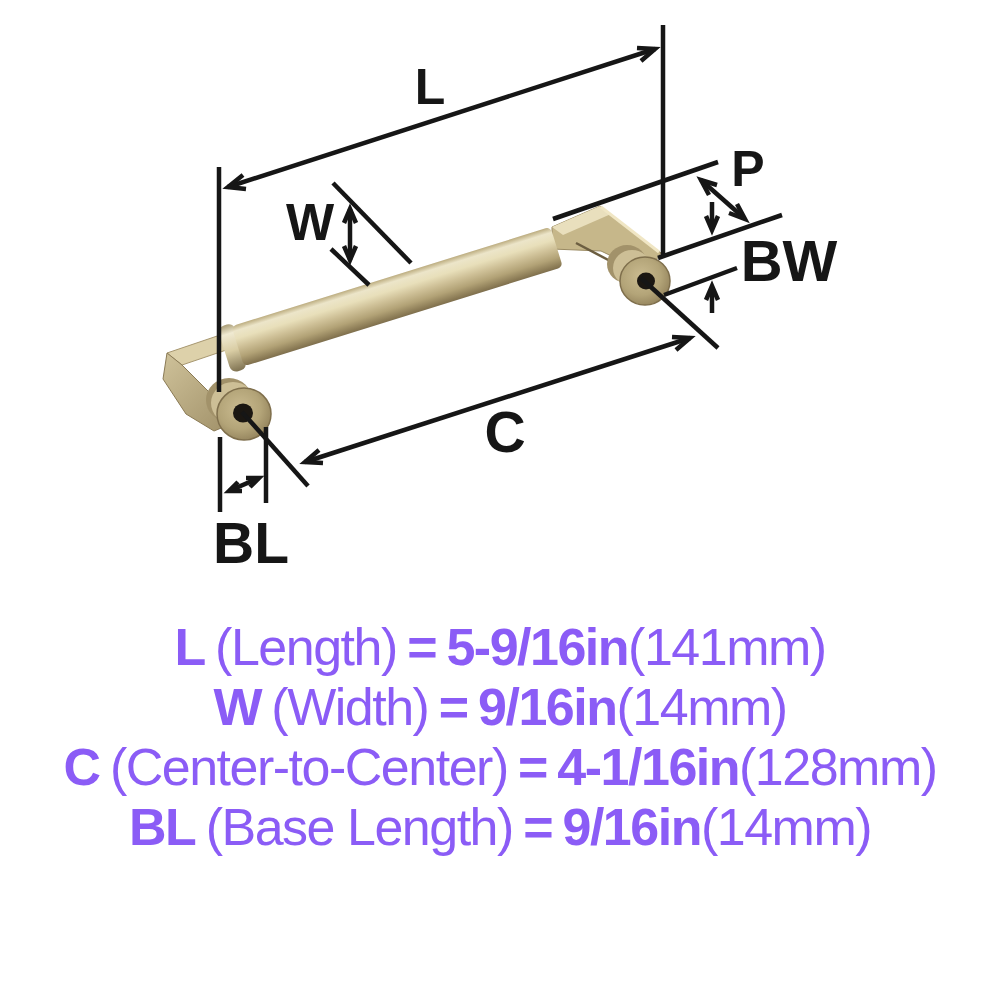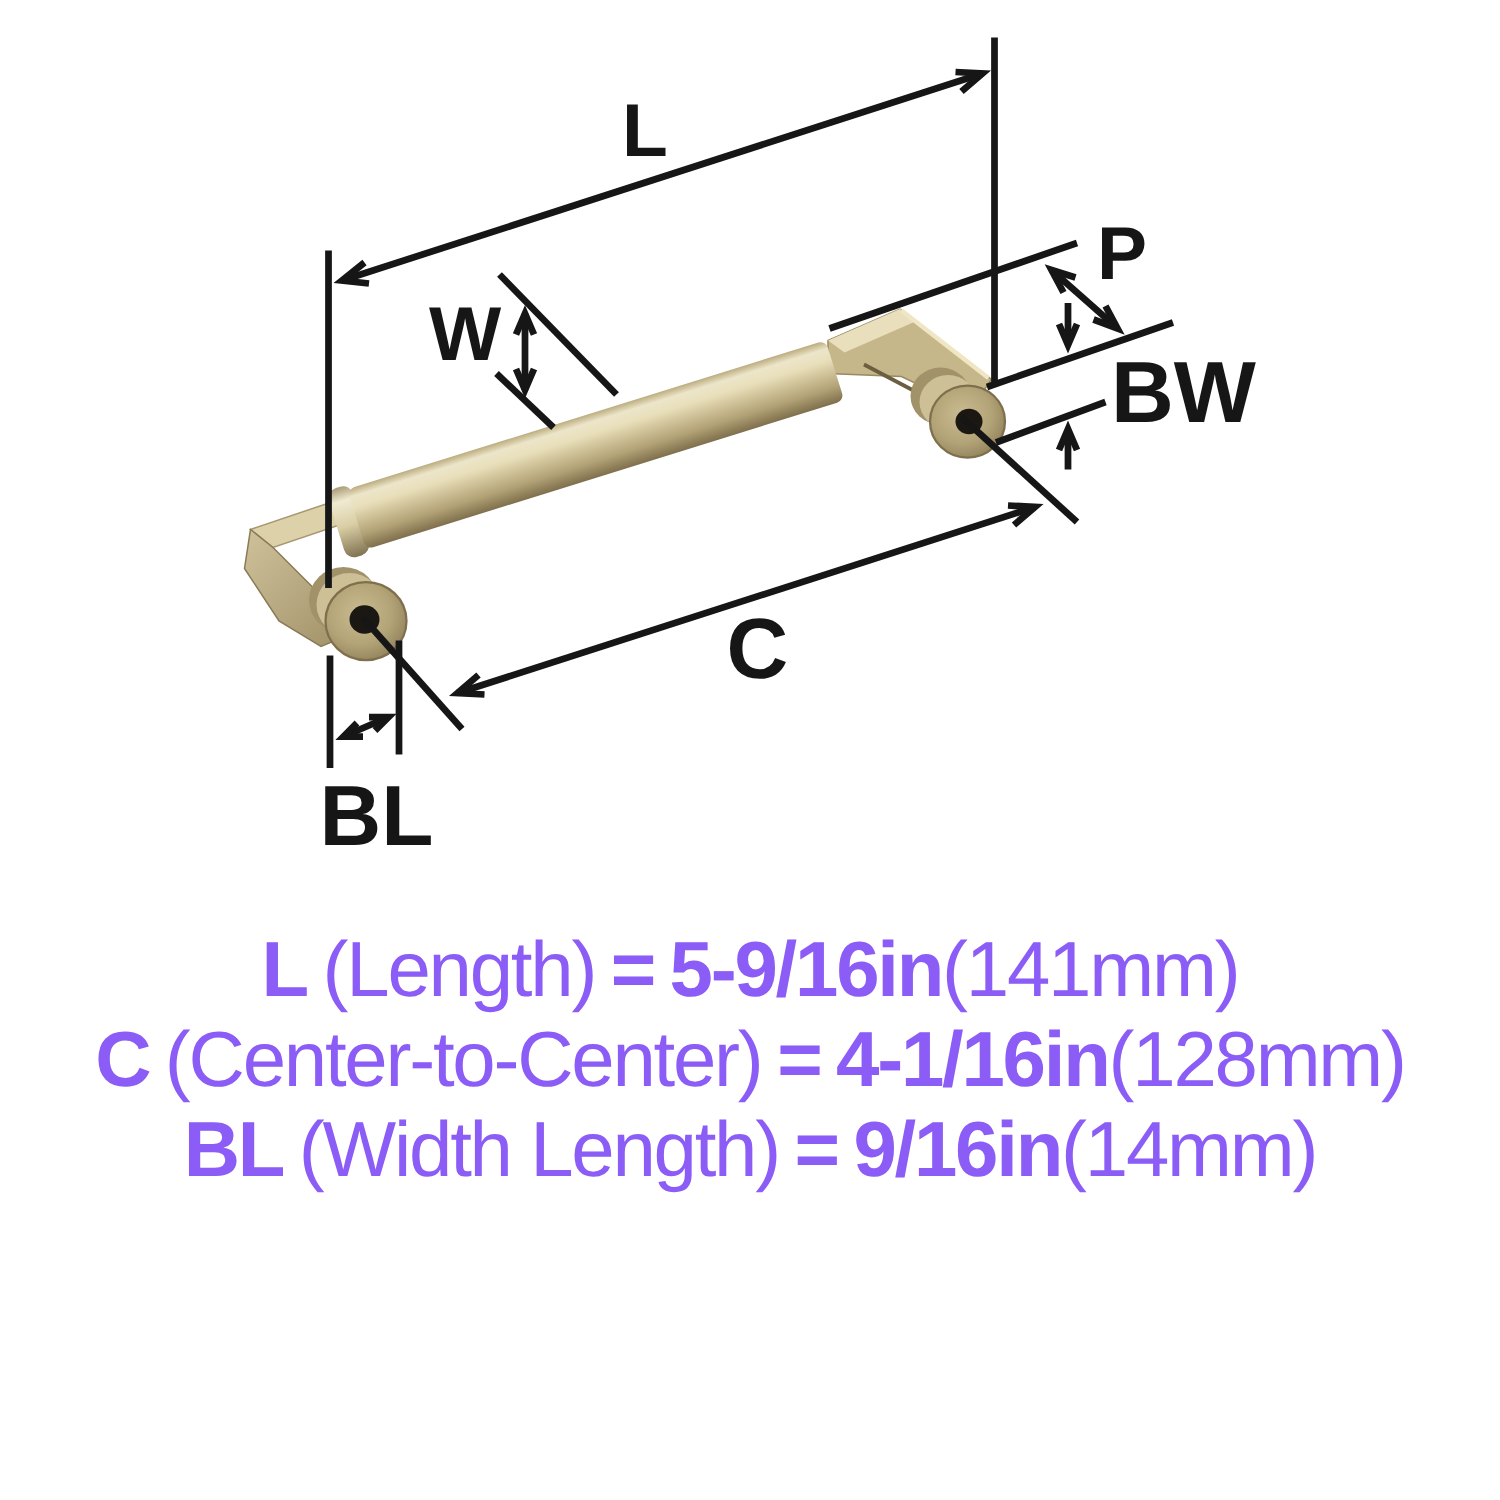--- a/index.html
+++ b/index.html
@@ -125,25 +125,28 @@
   <text class="dim-label" x="505" y="452" font-size="57" text-anchor="middle">C</text>
   <text class="dim-label" x="251" y="563" font-size="57" text-anchor="middle">BL</text>
 </svg>
 
 <div id="spec-block">
 
   <div class="spec-row">
     <span class="spec-abbr">L</span><span class="spec-name">(Length)</span><span class="spec-eq">=</span><span class="spec-val">5-9/16in</span><span class="spec-metric">(141mm)</span>
   </div>
 
+  <div class="spec-row">
+    <span class="spec-abbr">W</span><span class="spec-name">(Width)</span><span class="spec-eq">=</span><span class="spec-val">9/16in</span><span class="spec-metric">(14mm)</span>
+  </div>
 
 
   <div class="spec-row">
     <span class="spec-abbr">C</span><span class="spec-name">(Center-to-Center)</span><span class="spec-eq">=</span><span class="spec-val">4-1/16in</span><span class="spec-metric">(128mm)</span>
   </div>
 
   <div class="spec-row">
-    <span class="spec-abbr">BL</span><span class="spec-name">(Width Length)</span><span class="spec-eq">=</span><span class="spec-val">9/16in</span><span class="spec-metric">(14mm)</span>
+    <span class="spec-abbr">BL</span><span class="spec-name">(Base Length)</span><span class="spec-eq">=</span><span class="spec-val">9/16in</span><span class="spec-metric">(14mm)</span>
   </div>
 
 
 </div>
 </div>
 
 </body></html>

